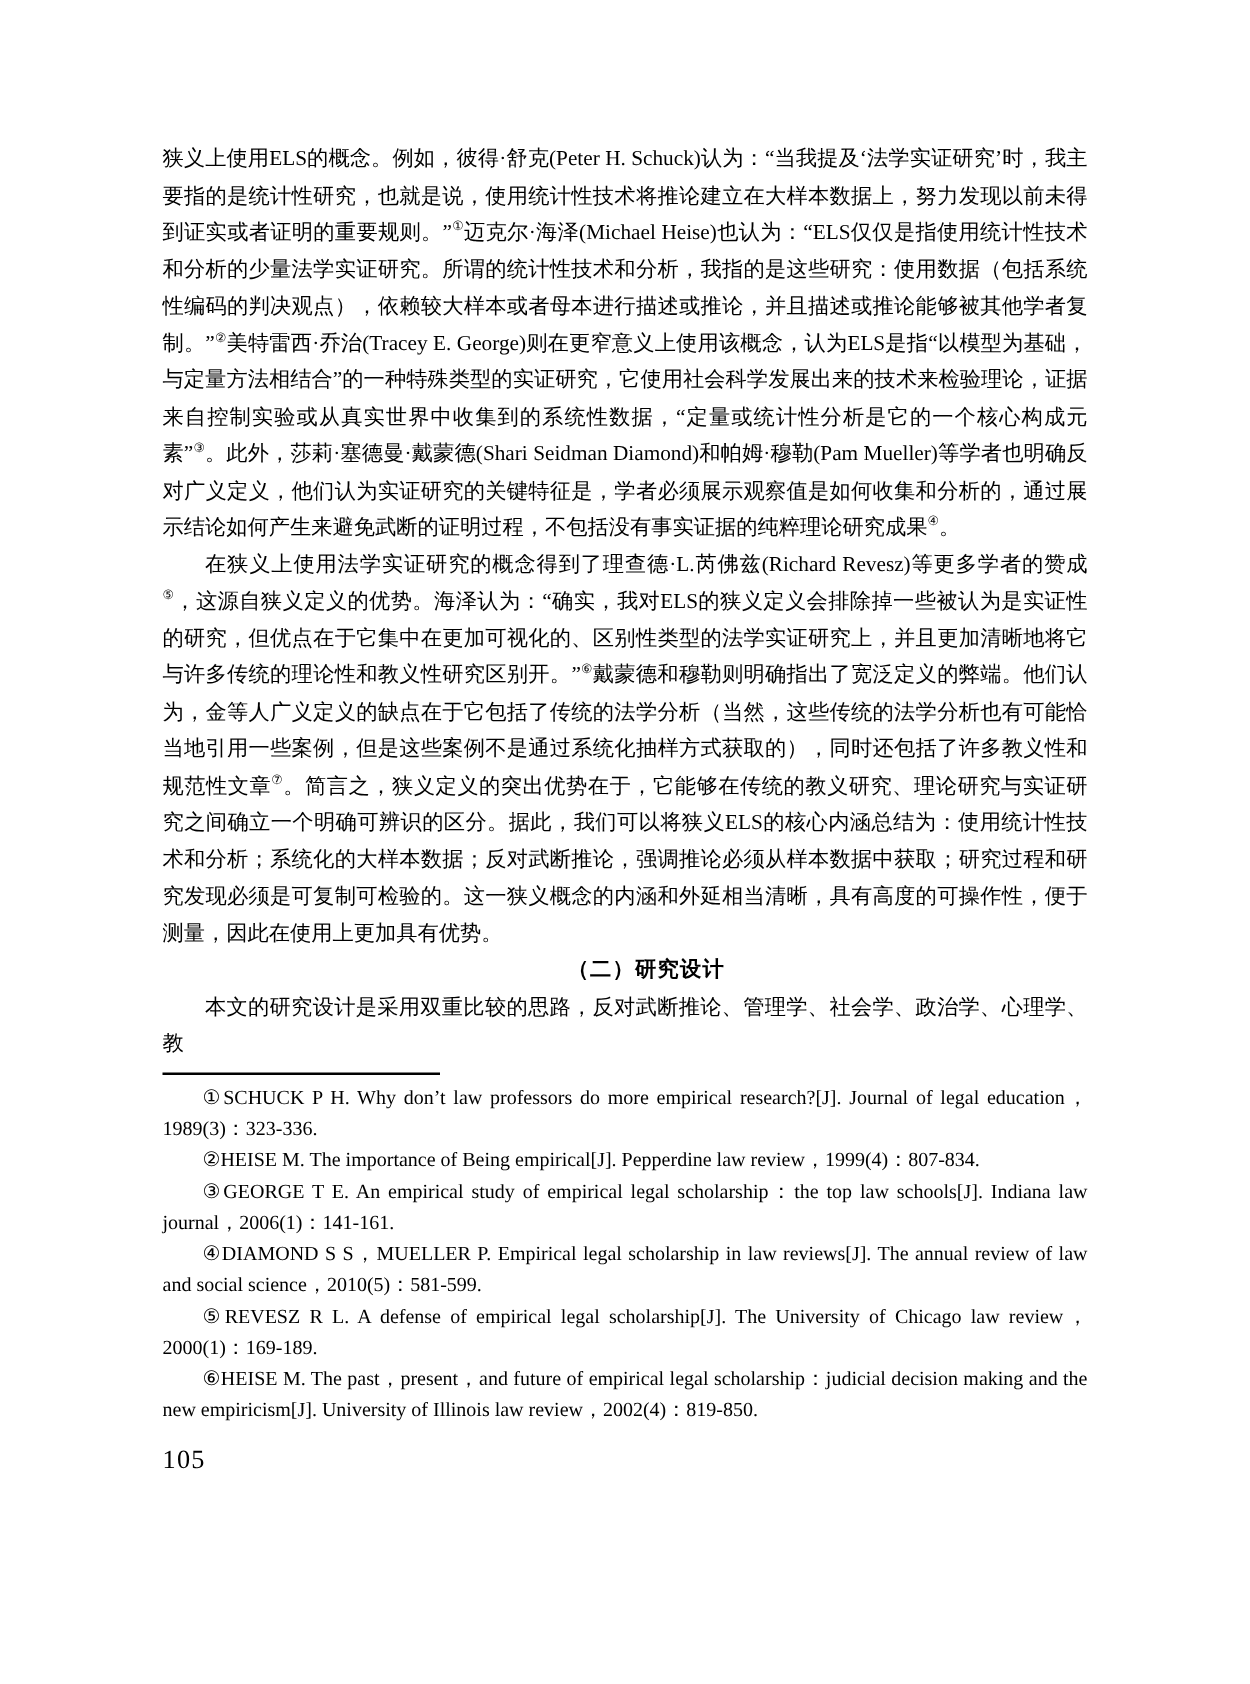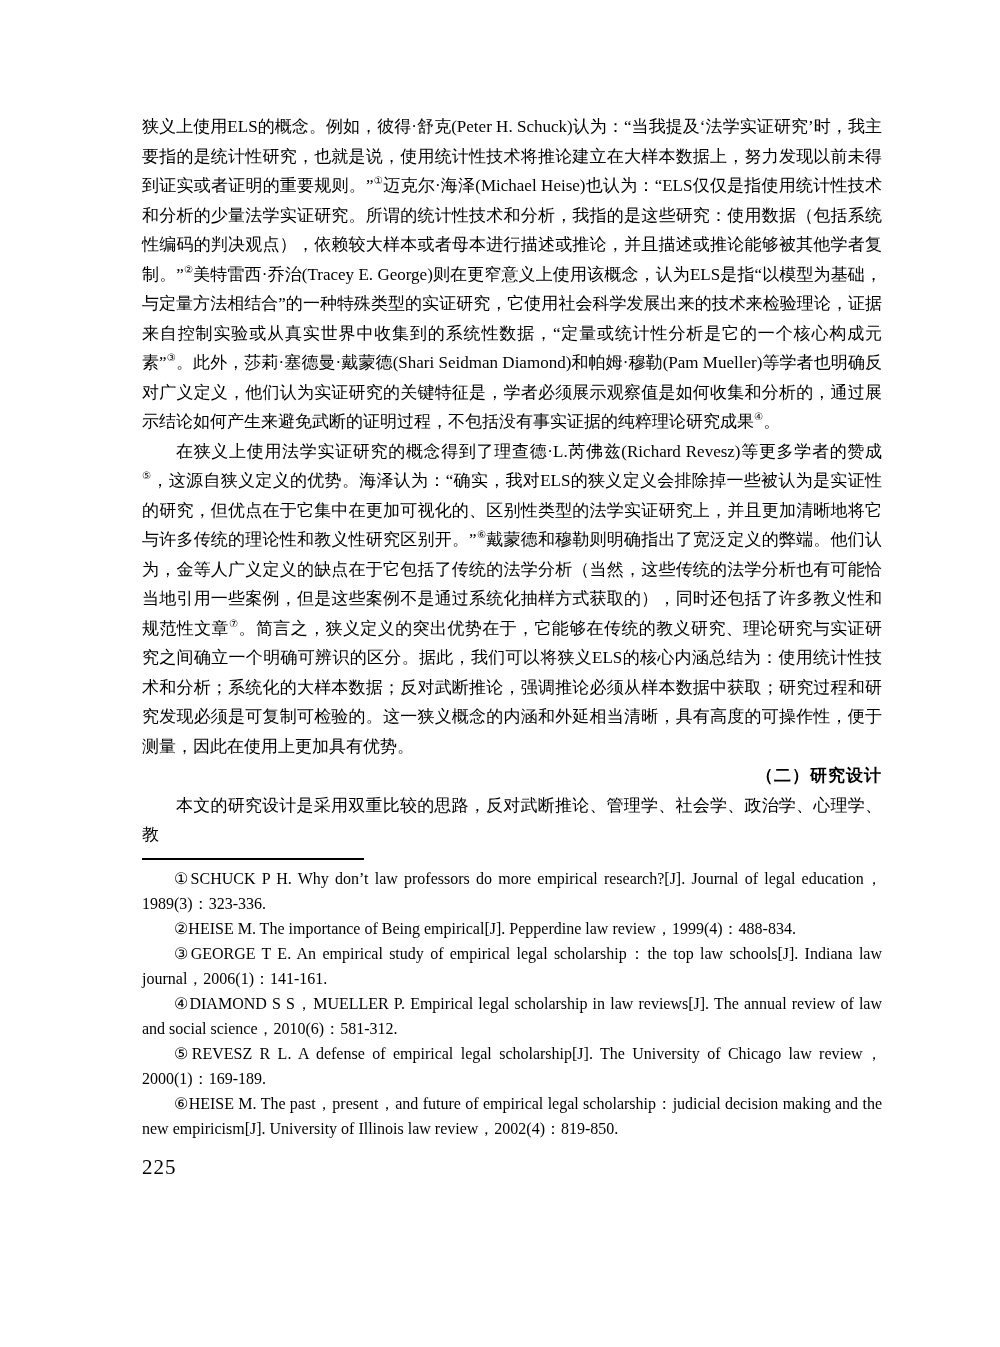--- a/index.html
+++ b/index.html
@@ -9,36 +9,36 @@
     width: 1000px;
     height: 1347px;
     margin: 0 auto;
     background: #ffffff;
     color: #000000;
     font-family: "Liberation Serif", "DejaVu Serif", serif;
     overflow: hidden;
   }
   .content {
     position: absolute;
-    left: 142px;
+    left: 130px;
     top: 112px;
     width: 740px;
   }
   .para {
     font-size: 17px;
     line-height: 29.5px;
     text-align: justify;
     text-indent: 2em;
     word-break: break-word;
   }
   .para-continuation { text-indent: 0; }
   .para-heading {
     font-family: "Liberation Sans", "DejaVu Sans", sans-serif;
     font-weight: bold;
-    text-align: right;
+    text-align: center;
     letter-spacing: 1px;
   }
   .para sup.fn-ref {
     font-size: 0.6em;
     line-height: 0;
     vertical-align: super;
     letter-spacing: 0;
   }
   .footnote-rule {
     width: 222px;
@@ -67,21 +67,21 @@
   <div class="content">
     <div id="body-text">
         <p class="para para-continuation">狭义上使用ELS的概念。例如，彼得·舒克(Peter H. Schuck)认为：“当我提及‘法学实证研究’时，我主要指的是统计性研究，也就是说，使用统计性技术将推论建立在大样本数据上，努力发现以前未得到证实或者证明的重要规则。”<sup class="fn-ref">①</sup>迈克尔·海泽(Michael Heise)也认为：“ELS仅仅是指使用统计性技术和分析的少量法学实证研究。所谓的统计性技术和分析，我指的是这些研究：使用数据（包括系统性编码的判决观点），依赖较大样本或者母本进行描述或推论，并且描述或推论能够被其他学者复制。”<sup class="fn-ref">②</sup>美特雷西·乔治(Tracey E. George)则在更窄意义上使用该概念，认为ELS是指“以模型为基础，与定量方法相结合”的一种特殊类型的实证研究，它使用社会科学发展出来的技术来检验理论，证据来自控制实验或从真实世界中收集到的系统性数据，“定量或统计性分析是它的一个核心构成元素”<sup class="fn-ref">③</sup>。此外，莎莉·塞德曼·戴蒙德(Shari Seidman Diamond)和帕姆·穆勒(Pam Mueller)等学者也明确反对广义定义，他们认为实证研究的关键特征是，学者必须展示观察值是如何收集和分析的，通过展示结论如何产生来避免武断的证明过程，不包括没有事实证据的纯粹理论研究成果<sup class="fn-ref">④</sup>。</p>
         <p class="para para-normal">在狭义上使用法学实证研究的概念得到了理查德·L.芮佛兹(Richard Revesz)等更多学者的赞成<sup class="fn-ref">⑤</sup>，这源自狭义定义的优势。海泽认为：“确实，我对ELS的狭义定义会排除掉一些被认为是实证性的研究，但优点在于它集中在更加可视化的、区别性类型的法学实证研究上，并且更加清晰地将它与许多传统的理论性和教义性研究区别开。”<sup class="fn-ref">⑥</sup>戴蒙德和穆勒则明确指出了宽泛定义的弊端。他们认为，金等人广义定义的缺点在于它包括了传统的法学分析（当然，这些传统的法学分析也有可能恰当地引用一些案例，但是这些案例不是通过系统化抽样方式获取的），同时还包括了许多教义性和规范性文章<sup class="fn-ref">⑦</sup>。简言之，狭义定义的突出优势在于，它能够在传统的教义研究、理论研究与实证研究之间确立一个明确可辨识的区分。据此，我们可以将狭义ELS的核心内涵总结为：使用统计性技术和分析；系统化的大样本数据；反对武断推论，强调推论必须从样本数据中获取；研究过程和研究发现必须是可复制可检验的。这一狭义概念的内涵和外延相当清晰，具有高度的可操作性，便于测量，因此在使用上更加具有优势。</p>
         <p class="para para-heading">（二）研究设计</p>
         <p class="para para-normal">本文的研究设计是采用双重比较的思路，反对武断推论、管理学、社会学、政治学、心理学、教</p>
       </div>
     <div class="footnote-rule"></div>
     <div id="footnotes" class="footnotes">
         <p class="footnote">①SCHUCK P H. Why don’t law professors do more empirical research?[J]. Journal of legal education，1989(3)：323-336.</p>
-        <p class="footnote">②HEISE M. The importance of Being empirical[J]. Pepperdine law review，1999(4)：488-834.</p>
+        <p class="footnote">②HEISE M. The importance of Being empirical[J]. Pepperdine law review，1999(4)：807-834.</p>
         <p class="footnote">③GEORGE T E. An empirical study of empirical legal scholarship：the top law schools[J]. Indiana law journal，2006(1)：141-161.</p>
-        <p class="footnote">④DIAMOND S S，MUELLER P. Empirical legal scholarship in law reviews[J]. The annual review of law and social science，2010(6)：581-312.</p>
+        <p class="footnote">④DIAMOND S S，MUELLER P. Empirical legal scholarship in law reviews[J]. The annual review of law and social science，2010(5)：581-599.</p>
         <p class="footnote">⑤REVESZ R L. A defense of empirical legal scholarship[J]. The University of Chicago law review，2000(1)：169-189.</p>
         <p class="footnote">⑥HEISE M. The past，present，and future of empirical legal scholarship：judicial decision making and the new empiricism[J]. University of Illinois law review，2002(4)：819-850.</p>
       </div>
-    <div class="page-number">225</div>
+    <div class="page-number">105</div>
   </div>
 </div>
 
 </body></html>

